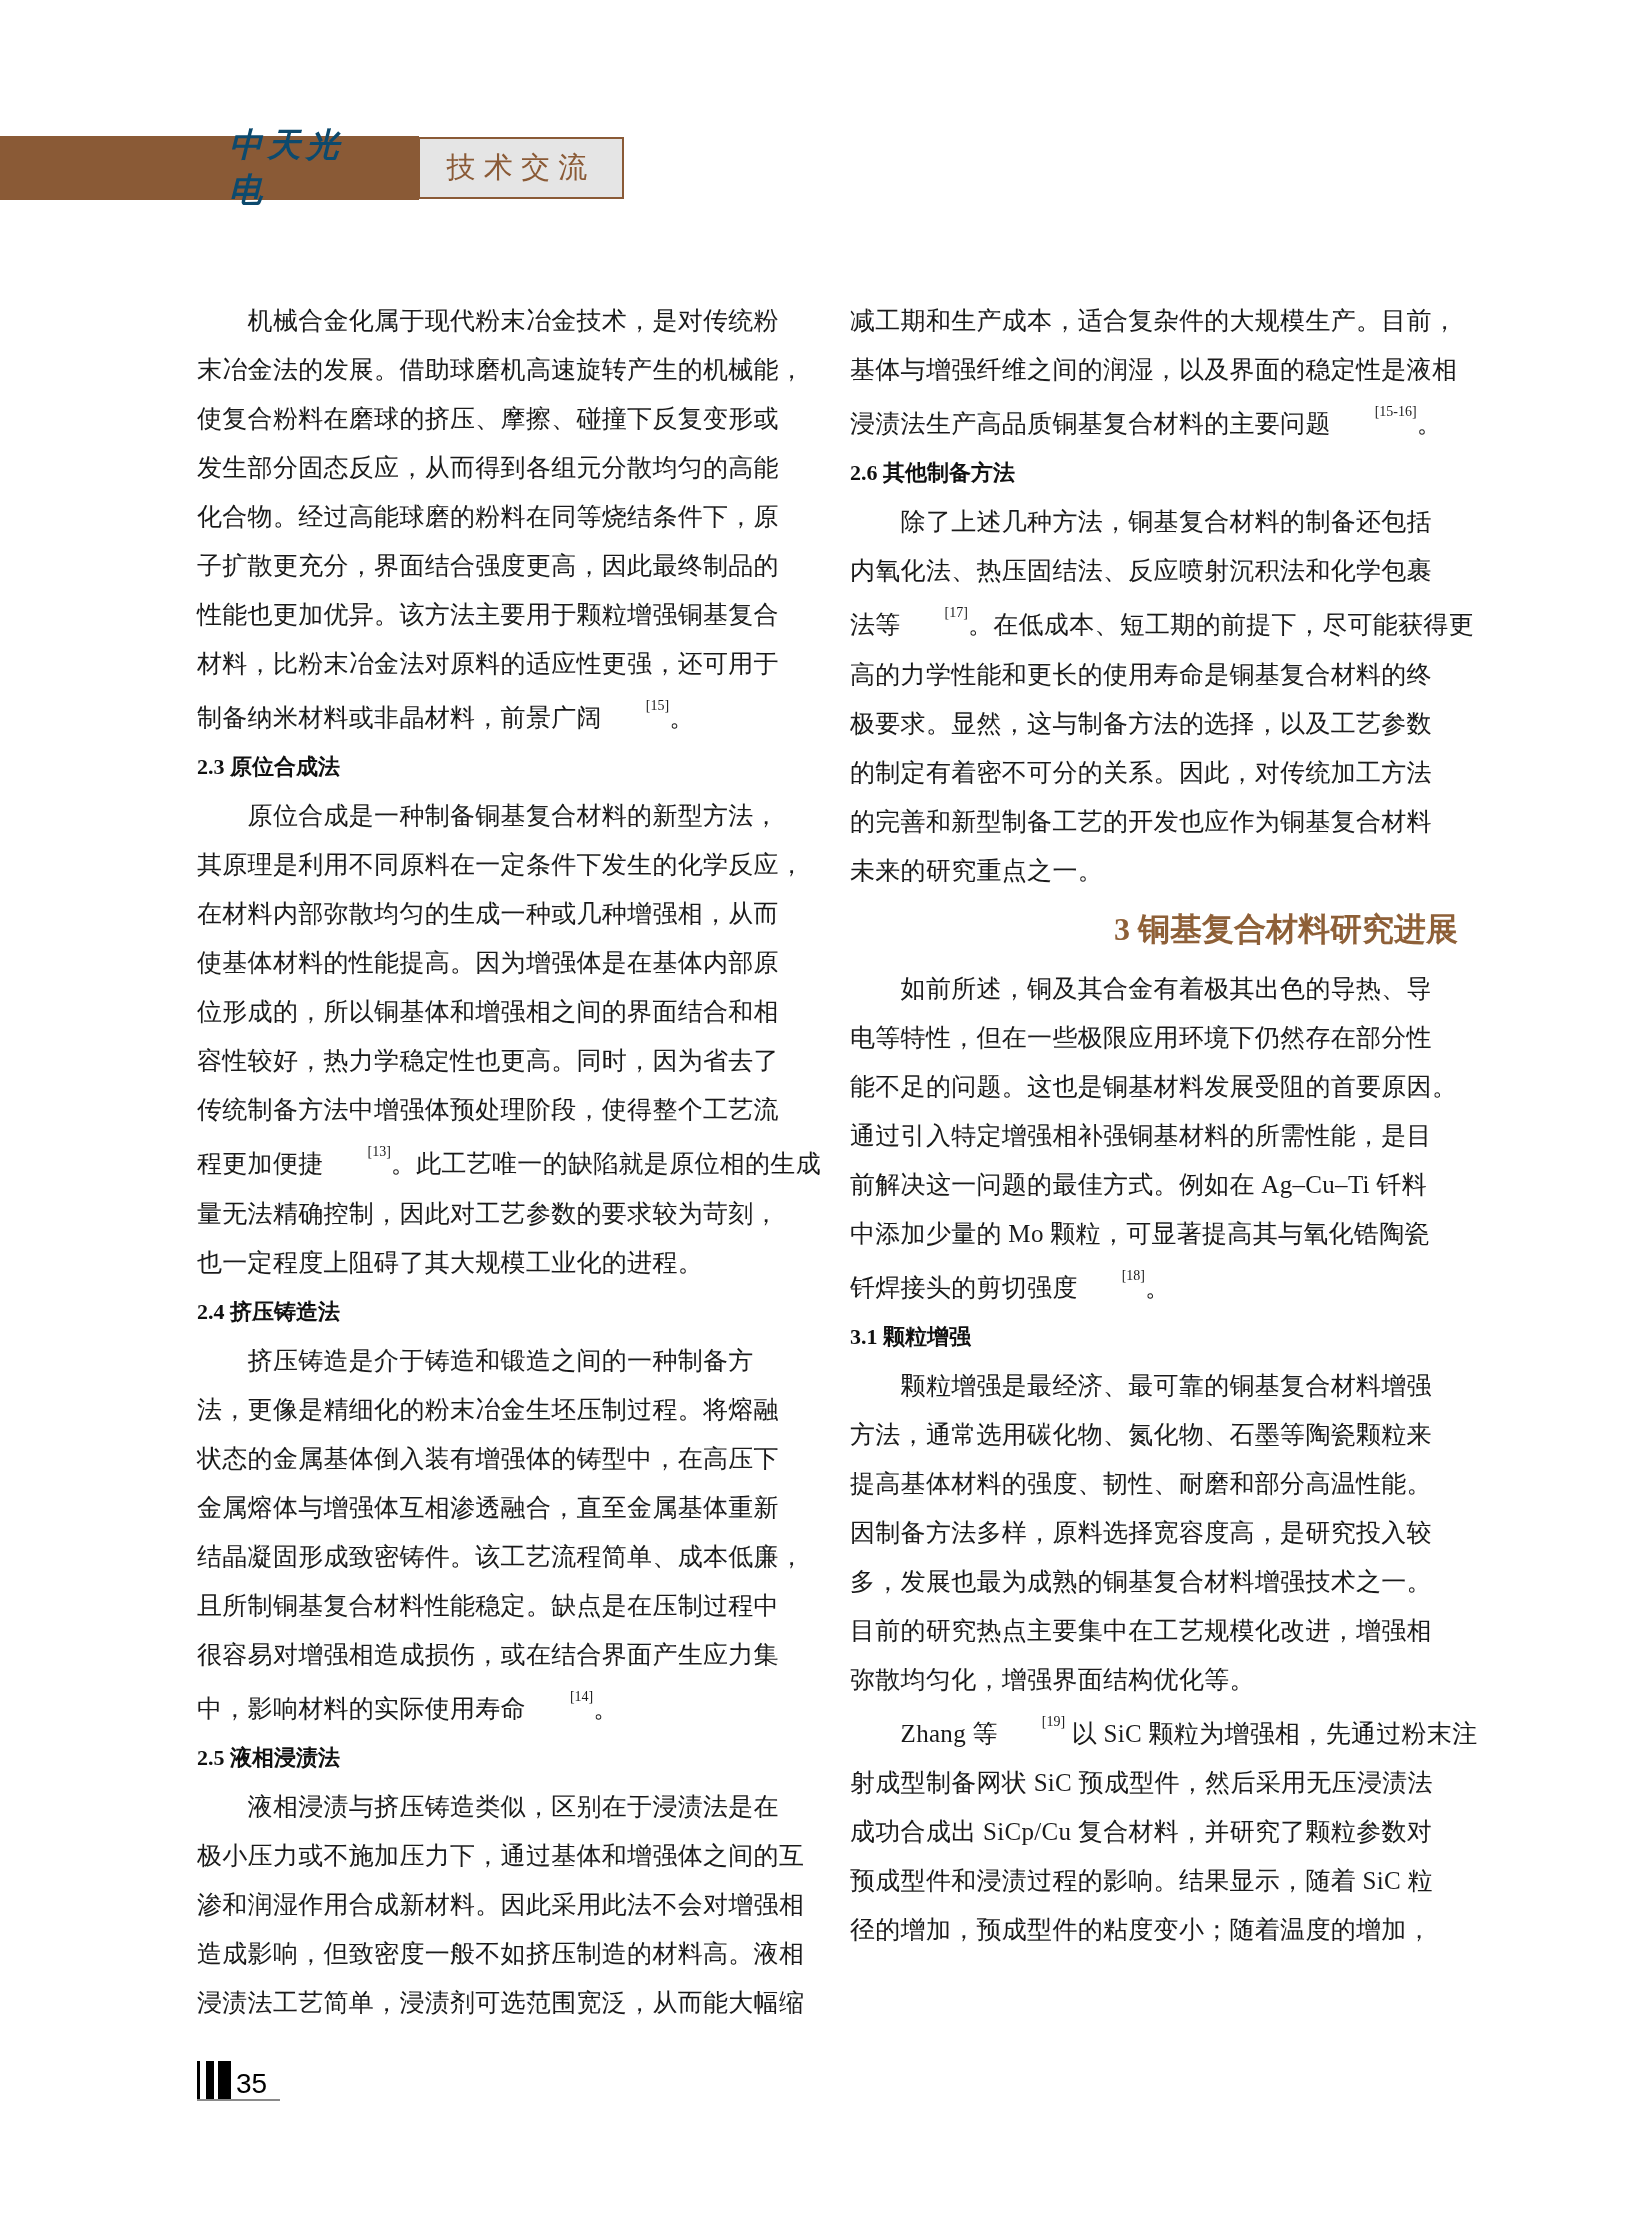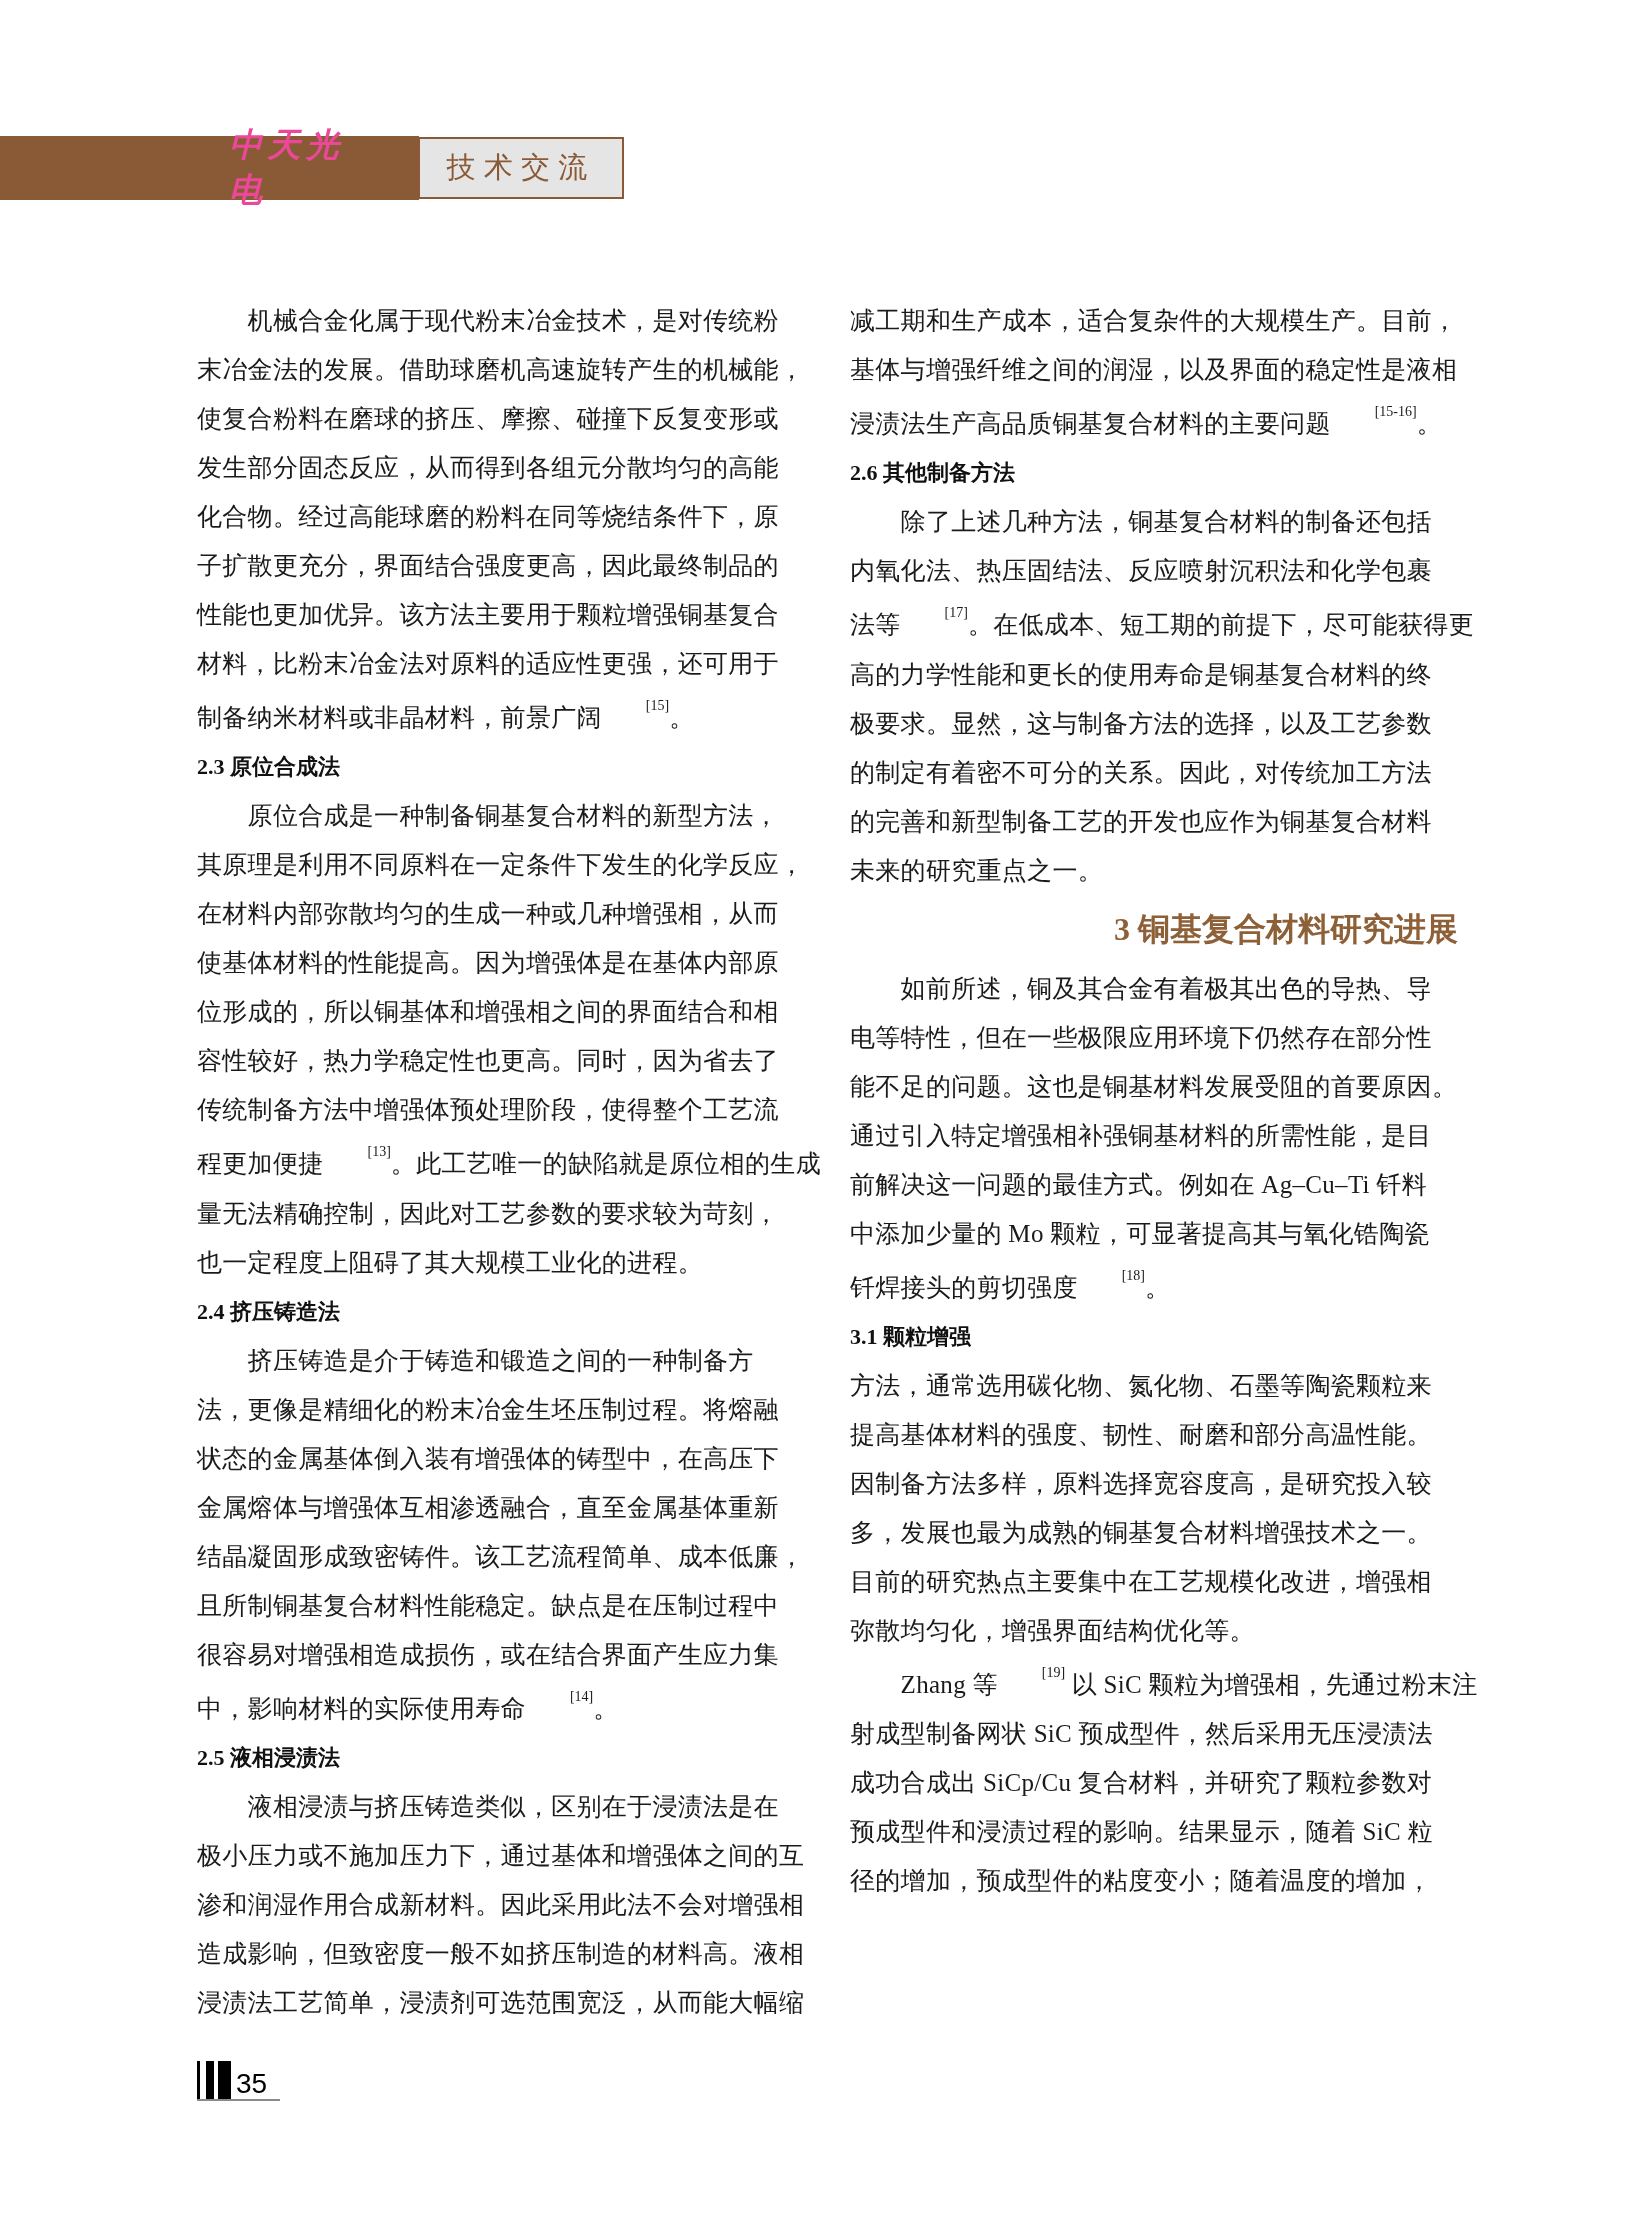--- a/index.html
+++ b/index.html
@@ -1,21 +1,21 @@
 <!DOCTYPE html>
 <html style="font-size:11px"><head>
 <meta charset="utf-8">
 <style>
   html,body{margin:0;padding:0;background:#ffffff;}
   #page{position:relative;width:1650px;height:2239px;background:#ffffff;overflow:hidden;
         font-family:"Liberation Serif","DejaVu Serif",serif;}
   
   .banner{position:absolute;left:0;top:136px;width:419px;height:64px;}
   .logo{position:absolute;left:229px;top:136px;width:146px;height:64px;display:flex;align-items:center;justify-content:center;
-        color:#ec4899;font-weight:bold;font-size:33px;letter-spacing:5.5px;font-style:italic;
+        color:#0c4a6e;font-weight:bold;font-size:33px;letter-spacing:5.5px;font-style:italic;
         font-family:"Liberation Serif","DejaVu Serif",serif;}
   .tag-box{position:absolute;left:418px;top:137px;width:206px;height:62px;box-sizing:border-box;
            background:#e5e5e5;display:flex;align-items:center;justify-content:center;
            font-family:"Liberation Sans","DejaVu Sans",sans-serif;font-size:29px;letter-spacing:8.3px;}
   
   .col{position:absolute;top:296px;}
   #col-left{left:197px;width:606px;}
   #col-right{left:850px;width:608px;}
   .line{font-size:25px;line-height:49px;letter-spacing:0.3px;color:#1a1a1a;white-space:pre;}
   .h2{font-size:22px;line-height:49px;font-weight:bold;color:#111111;white-space:pre;}
@@ -94,20 +94,21 @@
       <div class="line">未来的研究重点之一。</div>
       <div class="h1" style="color: rgb(142, 96, 56); text-align: right;">3 铜基复合材料研究进展</div>
       <div class="line">　　如前所述，铜及其合金有着极其出色的导热、导</div>
       <div class="line">电等特性，但在一些极限应用环境下仍然存在部分性</div>
       <div class="line">能不足的问题。这也是铜基材料发展受阻的首要原因。</div>
       <div class="line">通过引入特定增强相补强铜基材料的所需性能，是目</div>
       <div class="line">前解决这一问题的最佳方式。例如在 Ag–Cu–Ti 钎料</div>
       <div class="line">中添加少量的 Mo 颗粒，可显著提高其与氧化锆陶瓷</div>
       <div class="line">钎焊接头的剪切强度<sup>[18]</sup>。</div>
       <div class="h2">3.1 颗粒增强</div>
+      <div class="line">　　颗粒增强是最经济、最可靠的铜基复合材料增强</div>
       <div class="line">方法，通常选用碳化物、氮化物、石墨等陶瓷颗粒来</div>
       <div class="line">提高基体材料的强度、韧性、耐磨和部分高温性能。</div>
       <div class="line">因制备方法多样，原料选择宽容度高，是研究投入较</div>
       <div class="line">多，发展也最为成熟的铜基复合材料增强技术之一。</div>
       <div class="line">目前的研究热点主要集中在工艺规模化改进，增强相</div>
       <div class="line">弥散均匀化，增强界面结构优化等。</div>
       <div class="line">　　Zhang 等<sup>[19]</sup> 以 SiC 颗粒为增强相，先通过粉末注</div>
       <div class="line">射成型制备网状 SiC 预成型件，然后采用无压浸渍法</div>
       <div class="line">成功合成出 SiCp/Cu 复合材料，并研究了颗粒参数对</div>
       <div class="line">预成型件和浸渍过程的影响。结果显示，随着 SiC 粒</div>

